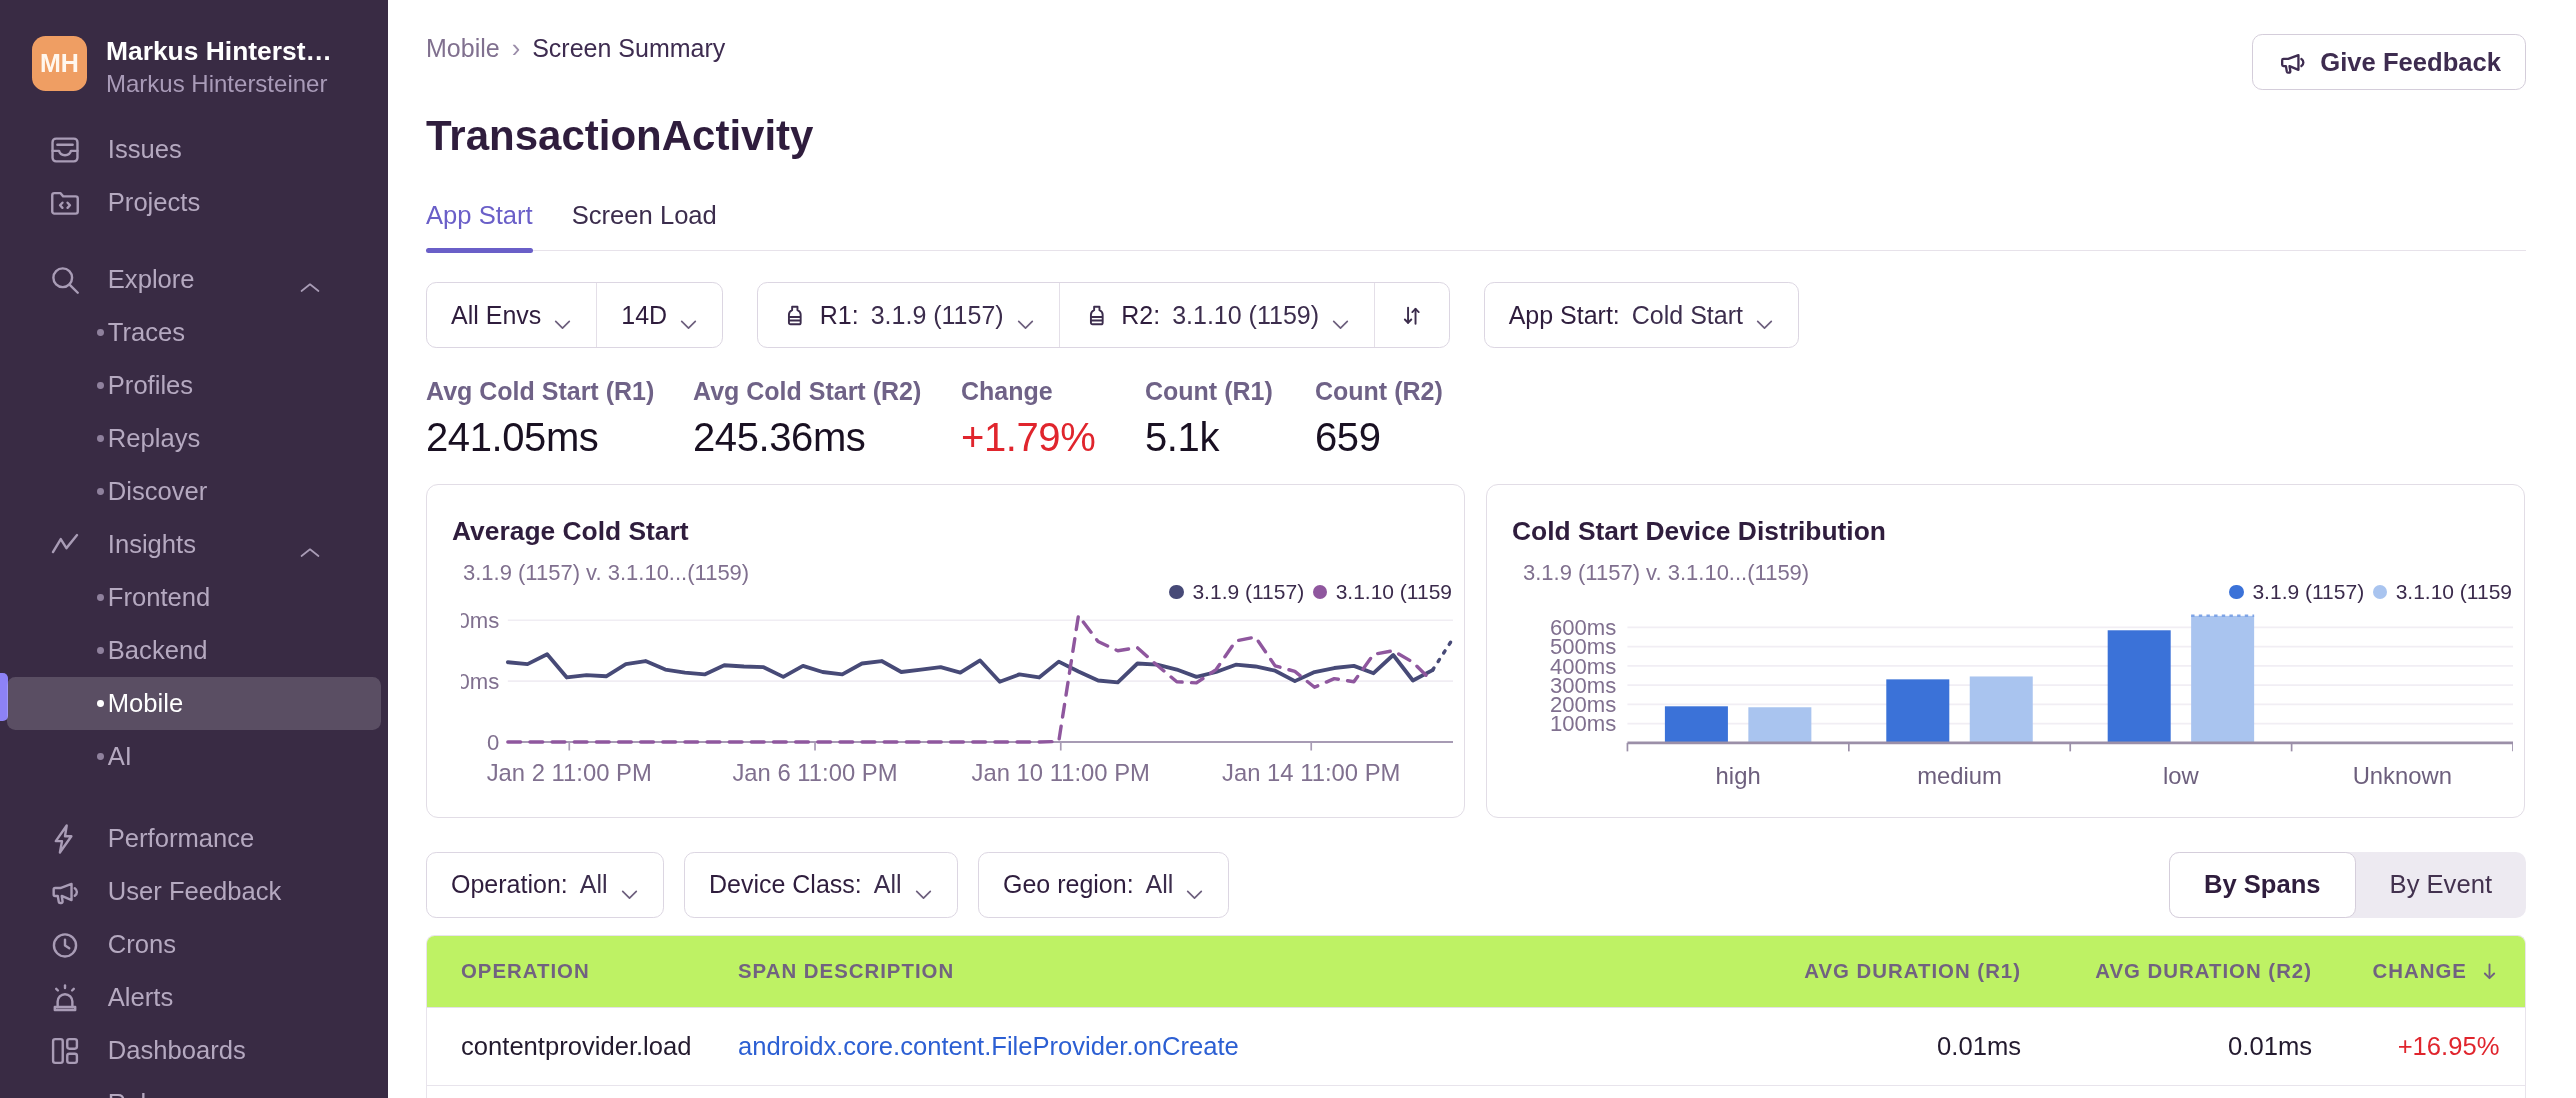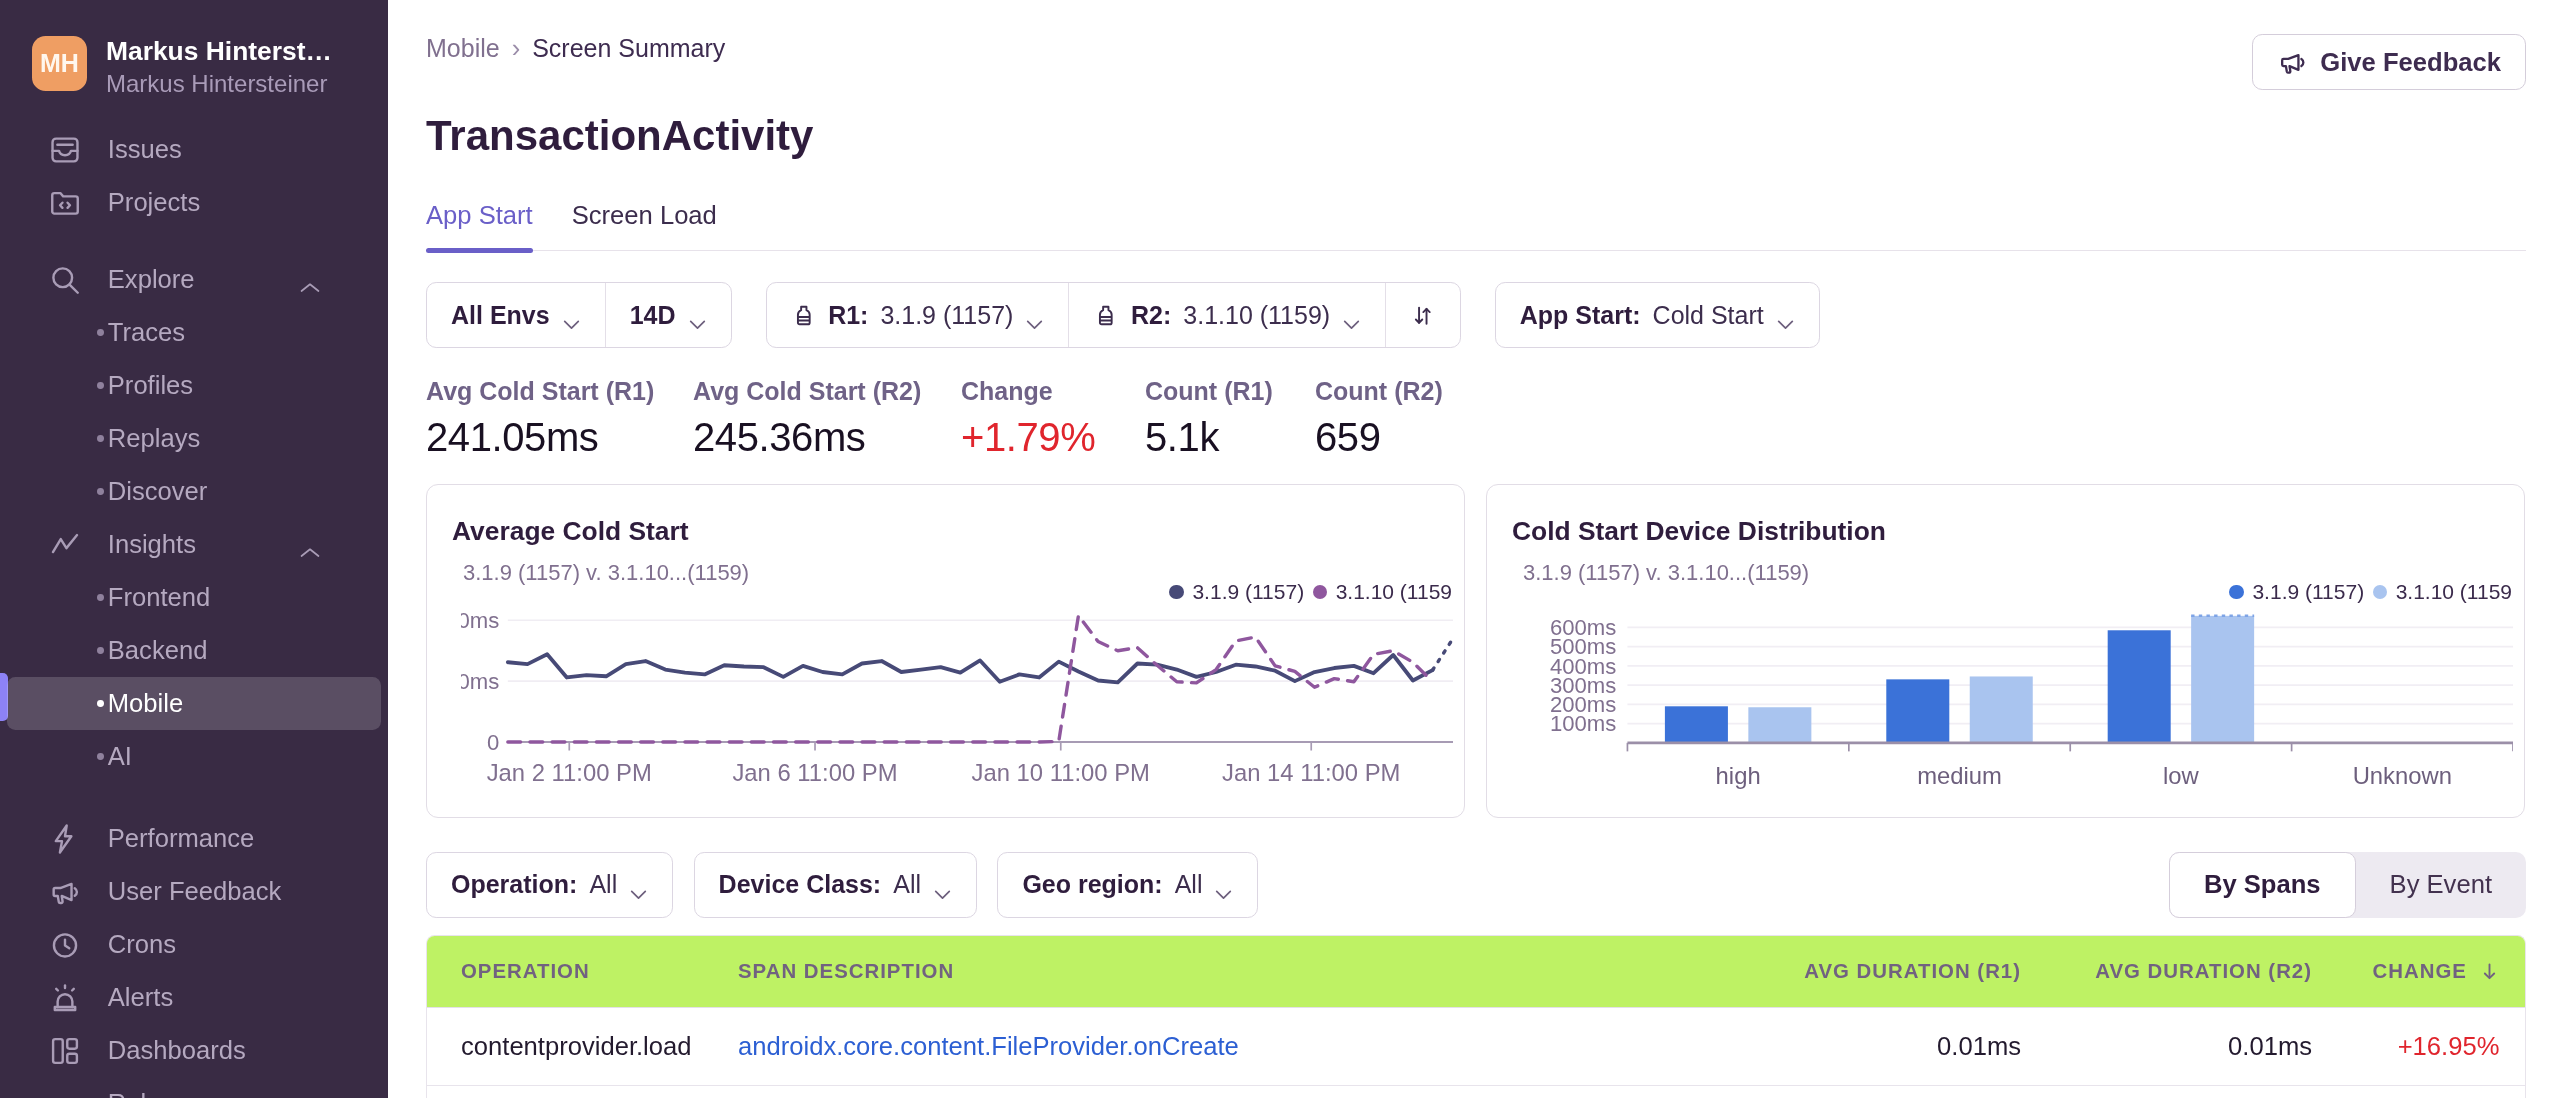--- a/index.html
+++ b/index.html
@@ -50,21 +50,21 @@
   .tab.active { color:#6a5fc8; }
   .tab.active::after { content:""; position:absolute; left:0; right:0; bottom:-2.6px; height:5.1px;
     background:#6a5fc8; border-radius:2.6px; }
 
   
   .filter-row { display:flex; gap:34px; margin-top:31px; }
   .seg-group { display:inline-flex; align-items:stretch; background:#fff; border:1.7px solid #dcd6e2;
     border-radius:10.2px; height:66px; }
   .seg { display:flex; align-items:center; gap:12px; padding:0 24px; font-size:25px; color:#2f1d3d; cursor:pointer; }
   .seg + .seg { border-left:1.7px solid #e4dfe8; }
-  .seg b { font-weight:bold; }
+  .seg b { font-weight:normal; }
   .seg .val { font-weight:normal; color:#3c2d4d; }
   .chev { width:19px; height:13.6px; color:#6d5f7d; flex:0 0 auto; }
   .chev svg { width:19px; height:13.6px; stroke:currentColor; fill:none; stroke-width:2; stroke-linecap:round; stroke-linejoin:round; }
   .mini-icon { width:25.6px; height:25.6px; color:#3c2d4d; flex:0 0 auto; }
   .mini-icon svg { width:25.6px; height:25.6px; stroke:currentColor; fill:none; stroke-width:1.8; stroke-linecap:round; stroke-linejoin:round; }
 
   
   .stats-row { display:flex; margin-top:29px; }
   .stat { flex:0 0 auto; }
   .stat:nth-child(1){width:267px;} .stat:nth-child(2){width:268px;}

